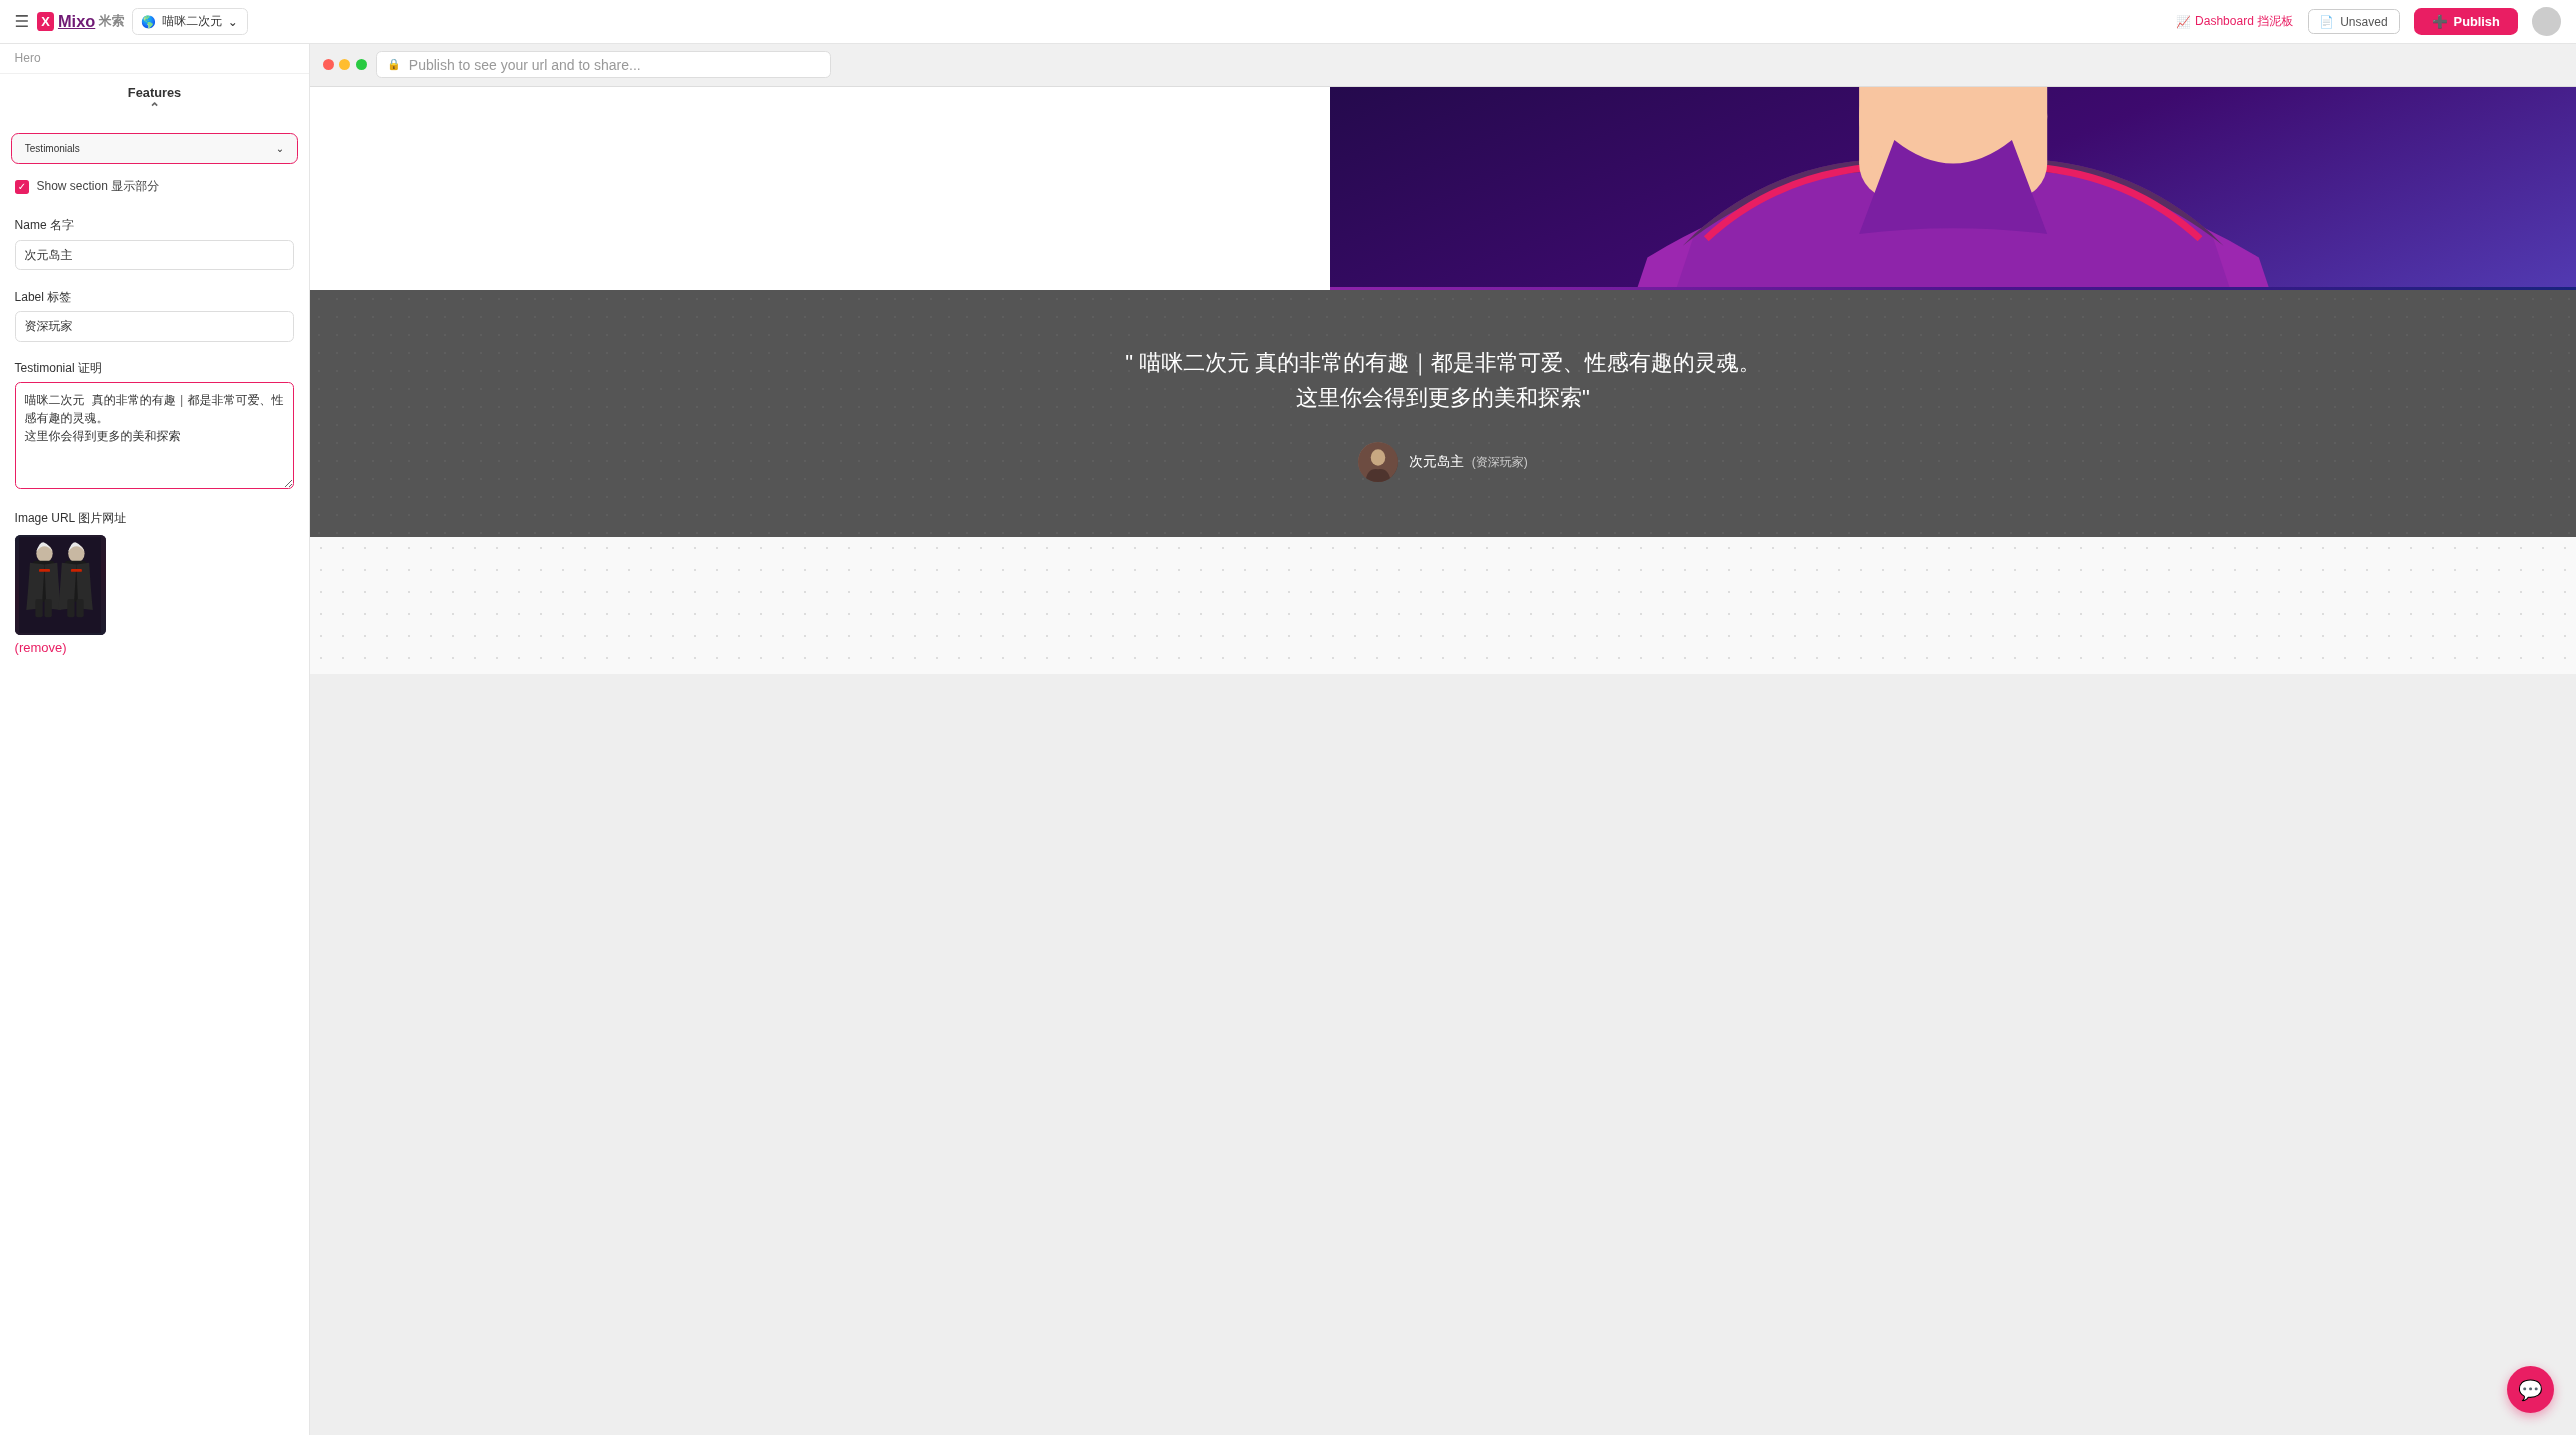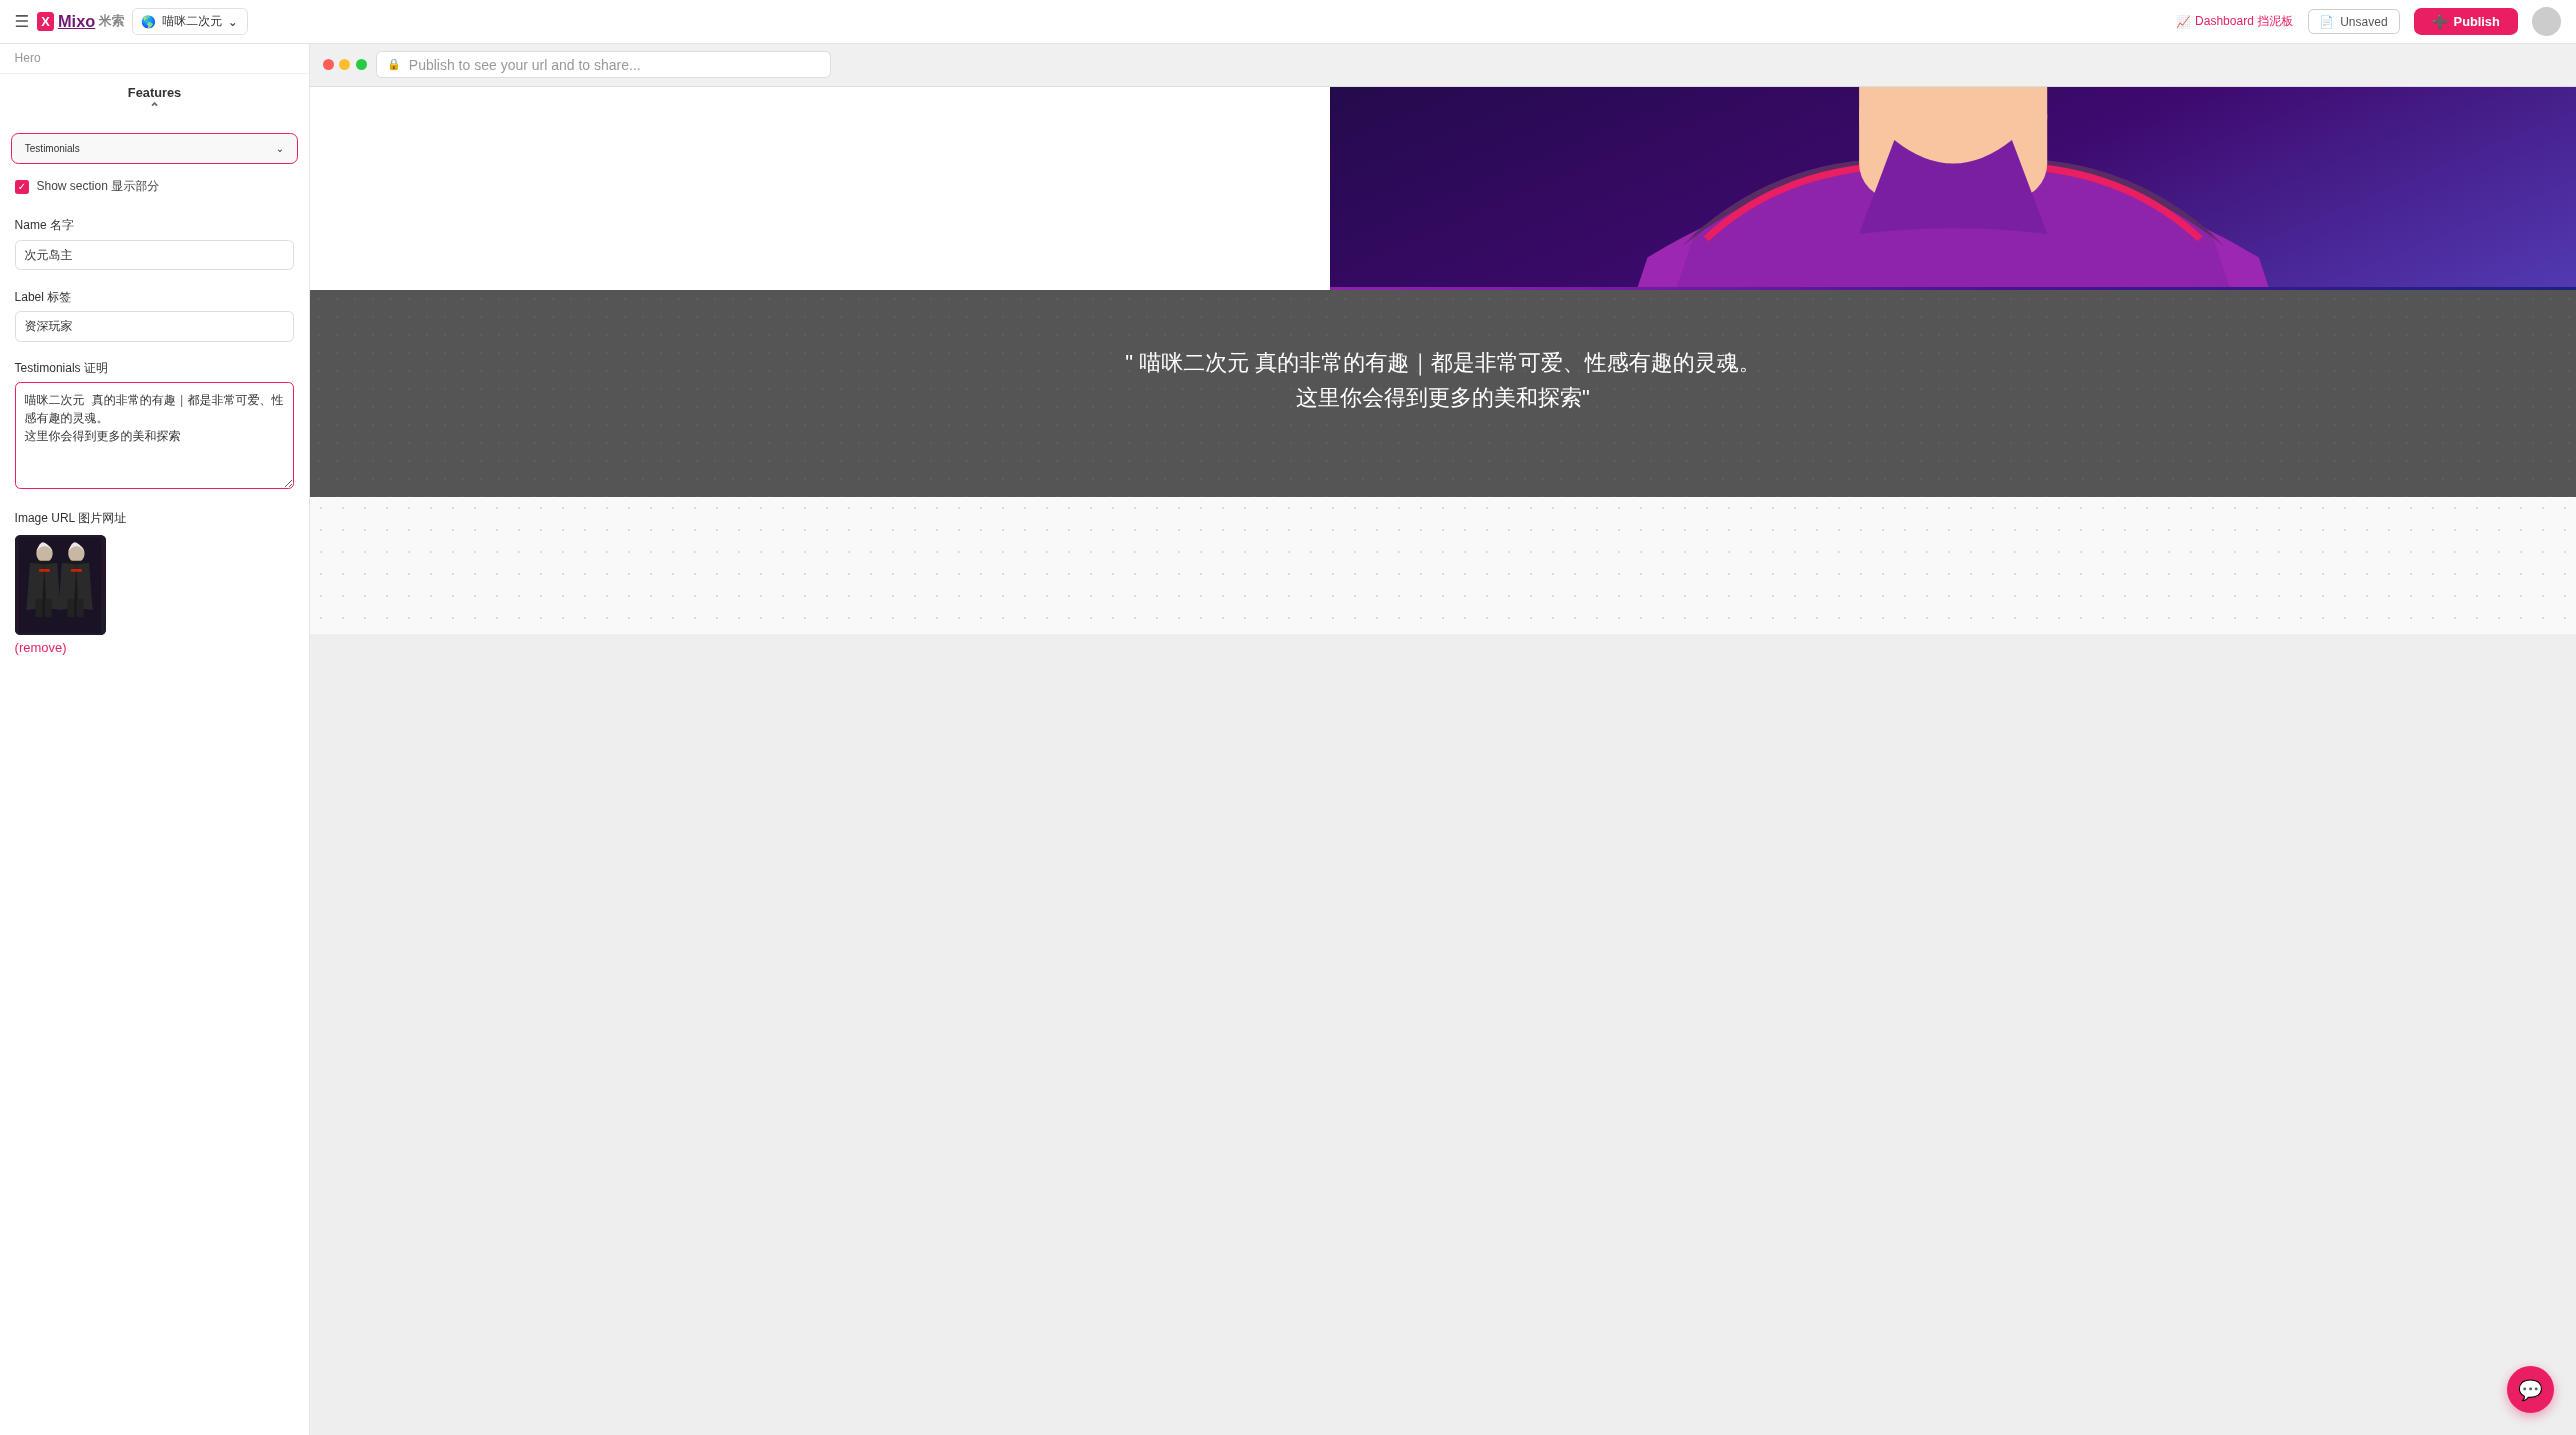--- a/index.html
+++ b/index.html
@@ -244,21 +244,21 @@
       <div class="field-label">Name 名字</div>
       <input class="field-input" type="text" value="次元岛主" style="">
     </div>
 
     <div class="form-section">
       <div class="field-label">Label 标签</div>
       <input class="field-input" type="text" value="资深玩家" style="">
     </div>
 
     <div class="form-section">
-      <div class="field-label">Testimonials 证明</div>
+      <div class="field-label">Testimonial 证明</div>
       <textarea class="field-textarea" rows="5" style="">喵咪二次元 真的非常的有趣｜都是非常可爱、性感有趣的灵魂。
 这里你会得到更多的美和探索</textarea>
     </div>
 
     <div class="image-url-section">
       <div class="field-label">Image URL 图片网址</div>
       <div class="image-preview">
         <div class="image-preview-inner">
 
           <svg width="82" height="96" viewBox="0 0 90 105">
@@ -335,20 +335,33 @@
           <path d="M240 90 Q265 110 290 90 L305 130 Q265 125 225 130 Z" fill="#7b1fa2"></path>
 
           <ellipse cx="265" cy="210" rx="50" ry="20" fill="#f8c5a0" opacity="0.8"></ellipse>
         </svg>
       </div>
     </div>
 
     <div class="testimonial-section">
       <div class="testimonial-dots-bg"></div>
       <div class="testimonial-quote">" 喵咪二次元 真的非常的有趣｜都是非常可爱、性感有趣的灵魂。 这里你会得到更多的美和探索"</div>
+      <div class="testimonial-author">
+        <div class="author-avatar">
+          <svg width="40" height="40" viewBox="0 0 44 44">
+            <circle cx="22" cy="22" r="22" fill="#6d4c41"></circle>
+            <ellipse cx="22" cy="17" rx="8" ry="9" fill="#c8a882"></ellipse>
+            <path d="M8 44 Q10 28 22 30 Q34 28 36 44 Z" fill="#4e342e"></path>
+          </svg>
+        </div>
+        <span>
+          <span style="color:#fff;font-size:13.7px;">次元岛主</span>
+          <span style="color:#ccc;font-size:12px;margin-left:3.6px;">(资深玩家)</span>
+        </span>
+      </div>
     </div>
 
     <div class="below-section"></div>
   </main>
 </div>
 
 <div class="chat-fab">
   <span>💬</span>
 </div>
 

